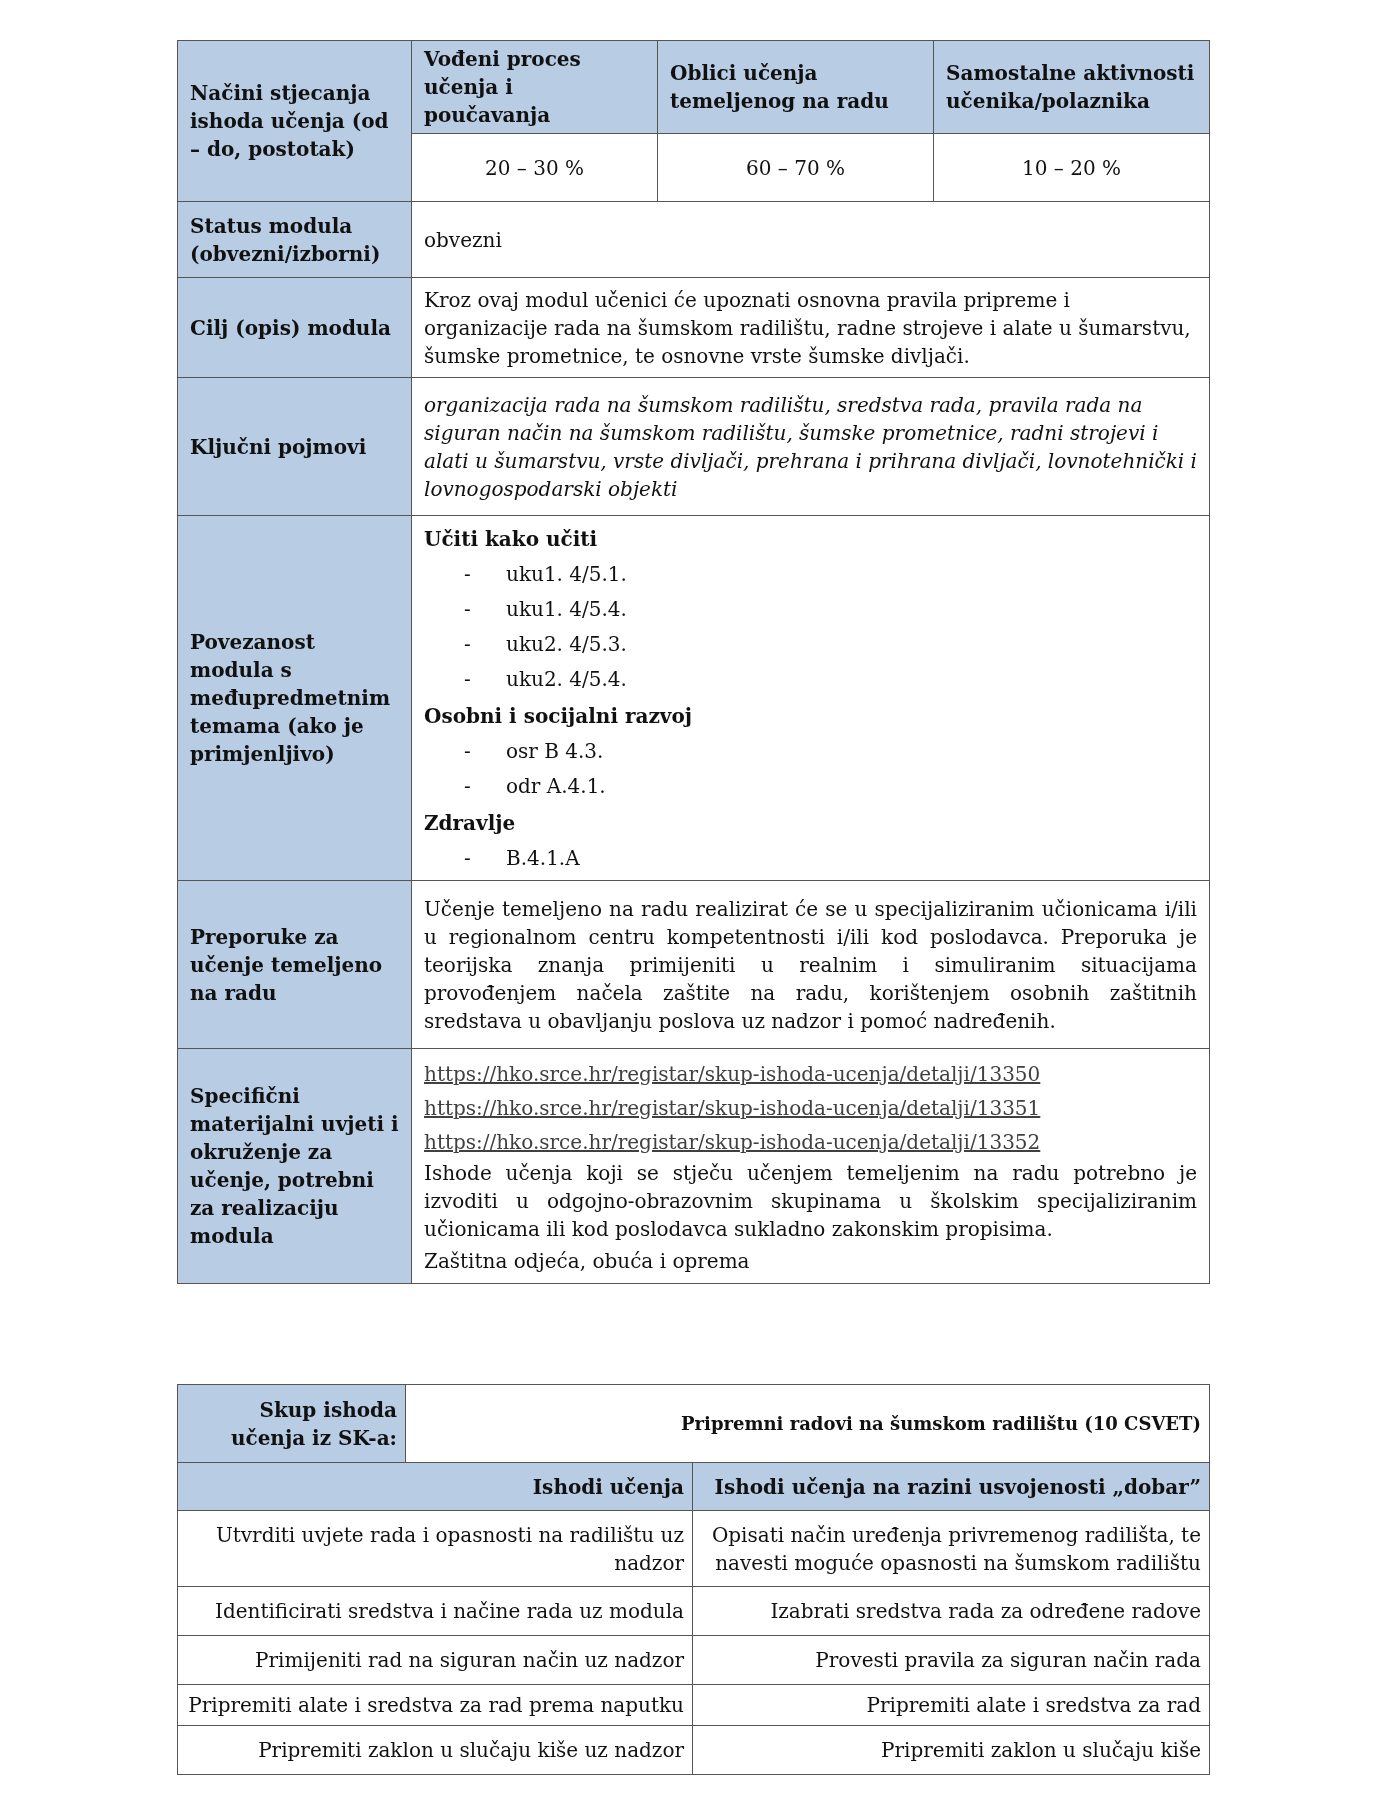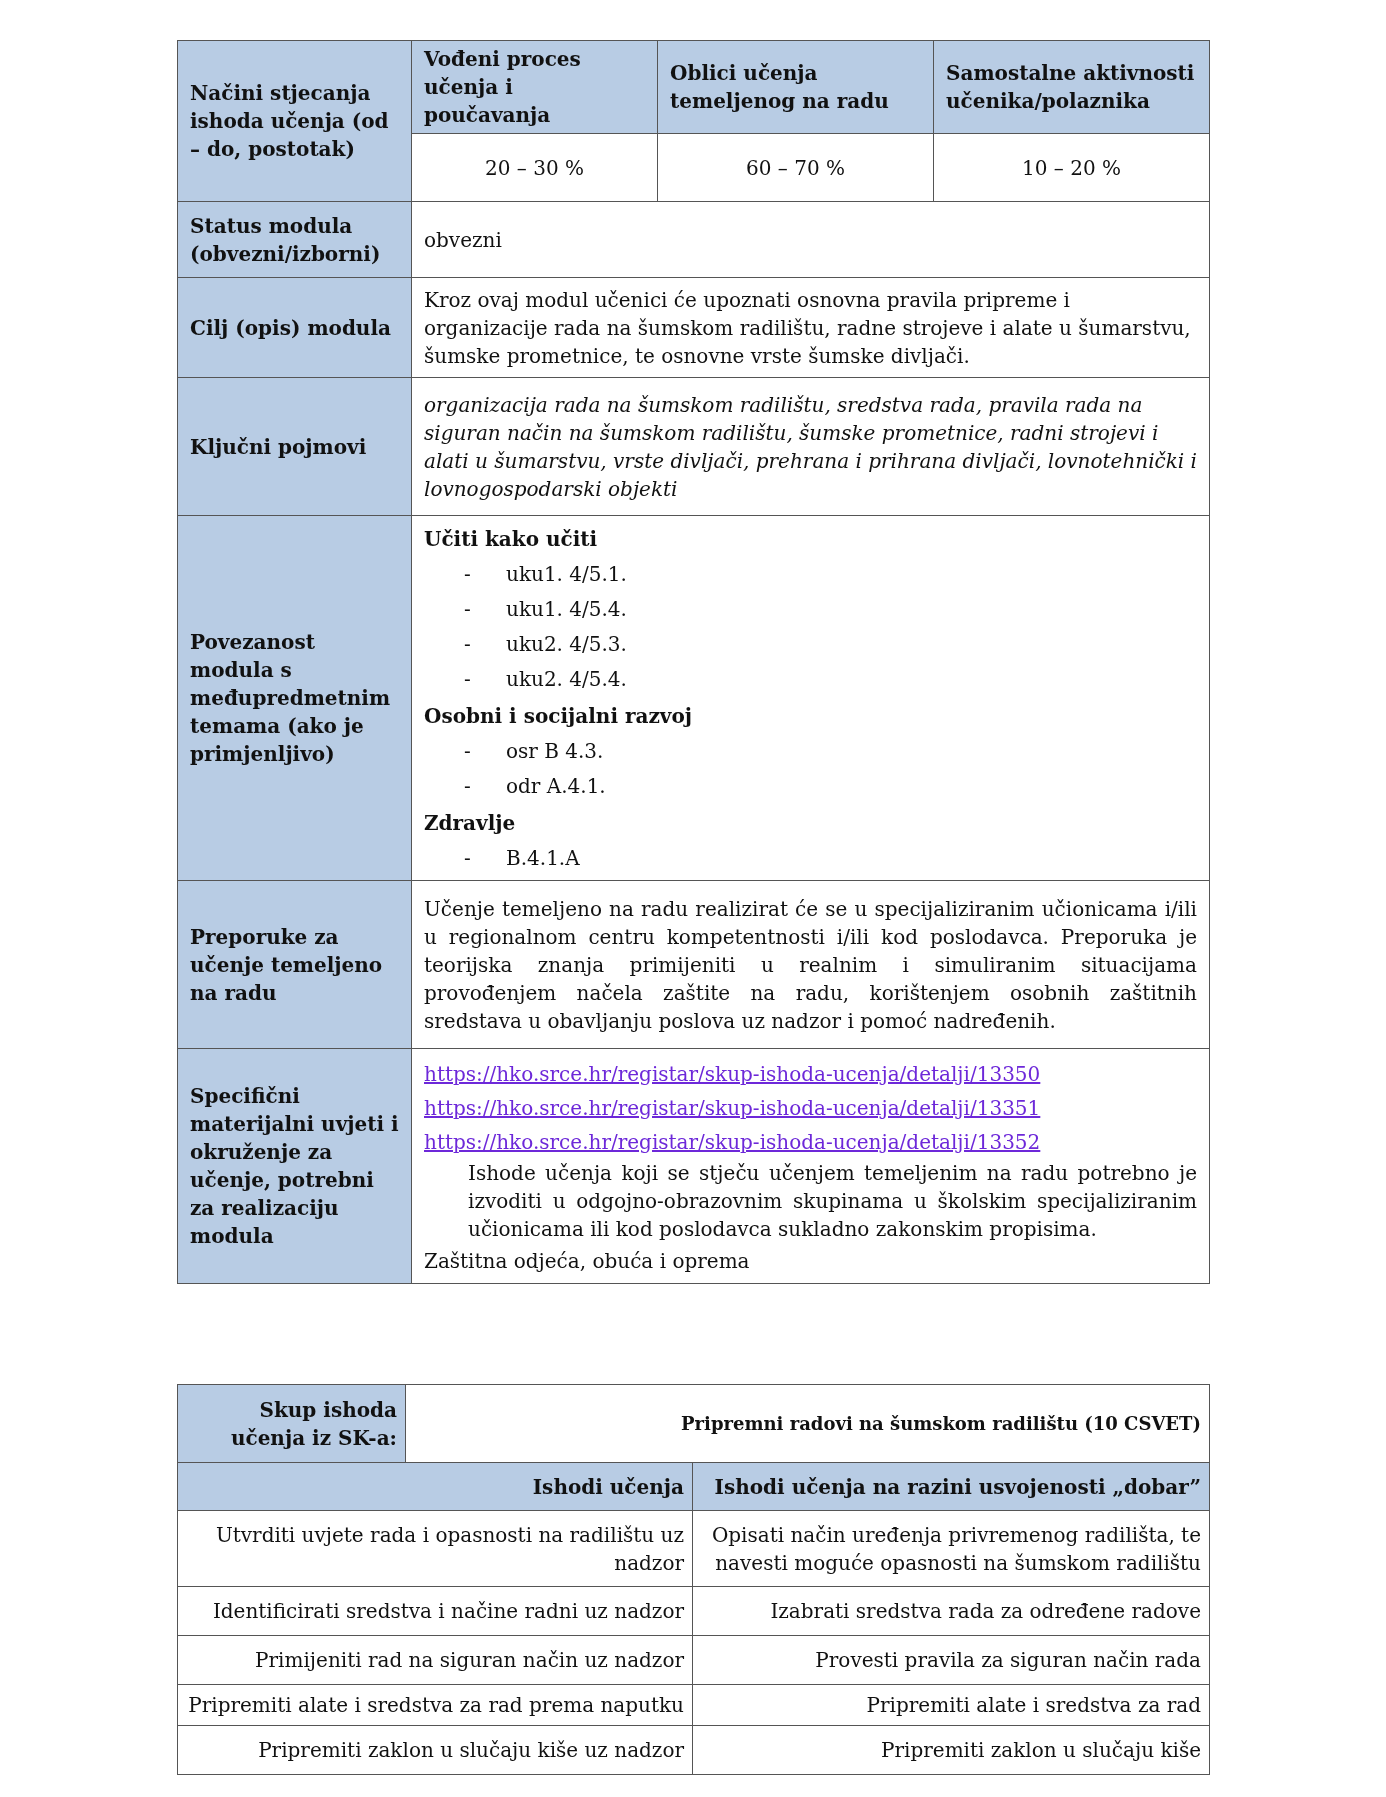--- a/index.html
+++ b/index.html
@@ -7,22 +7,22 @@
   table { border-collapse: collapse; position: absolute; left: 177px; width: 1032px; table-layout: fixed; }
   td { border: 1.5px solid #555; vertical-align: middle; font-size: 20px; line-height: 28px; padding: 4px 12px; }
   .lab { background: #b8cce4; font-weight: bold; width: 210px; }
   .hdr { background: #b8cce4; font-weight: bold; }
   .val { text-align: center; border-radius: 29px; }
   .ital { font-style: italic; }
   .group-title { font-weight: bold; margin-top: 2px; }
   .li { padding-left: 40px; position: relative; }
   .li .dash { position: absolute; left: 40px; }
   .li .txt { margin-left: 42px; display: inline-block; }
-  .link { color: #6d28d9; text-decoration: underline; display: block; }
-  .just { text-align: justify; margin-left: 44px; }
+  .link { color: #404040; text-decoration: underline; display: block; }
+  .just { text-align: justify; }
   #t1 { top: 40px; }
   #t2 { top: 1384px; text-align: right; }
   #t2 td { padding: 6px 8px; }
 </style>
 </head>
 <body>
 
 <table id="t1">
   <colgroup>
       <col style="width:234px">
@@ -99,21 +99,21 @@
   </tr>
   <tr style="height:48px">
     <td class="hdr" colspan="2">Ishodi učenja</td>
     <td class="hdr">Ishodi učenja na razini usvojenosti „dobar”</td>
   </tr>
   <tr style="height:76px">
     <td colspan="2">Utvrditi uvjete rada i opasnosti na radilištu uz nadzor</td>
     <td>Opisati način uređenja privremenog radilišta, te navesti moguće opasnosti na šumskom radilištu</td>
   </tr>
   <tr style="height:49px">
-    <td colspan="2">Identificirati sredstva i načine radni uz nadzor</td>
+    <td colspan="2">Identificirati sredstva i načine rada uz modula</td>
     <td>Izabrati sredstva rada za određene radove</td>
   </tr>
   <tr style="height:49px">
     <td colspan="2">Primijeniti rad na siguran način uz nadzor</td>
     <td>Provesti pravila za siguran način rada</td>
   </tr>
   <tr style="height:39px">
     <td colspan="2">Pripremiti alate i sredstva za rad prema naputku</td>
     <td>Pripremiti alate i sredstva za rad</td>
   </tr>

